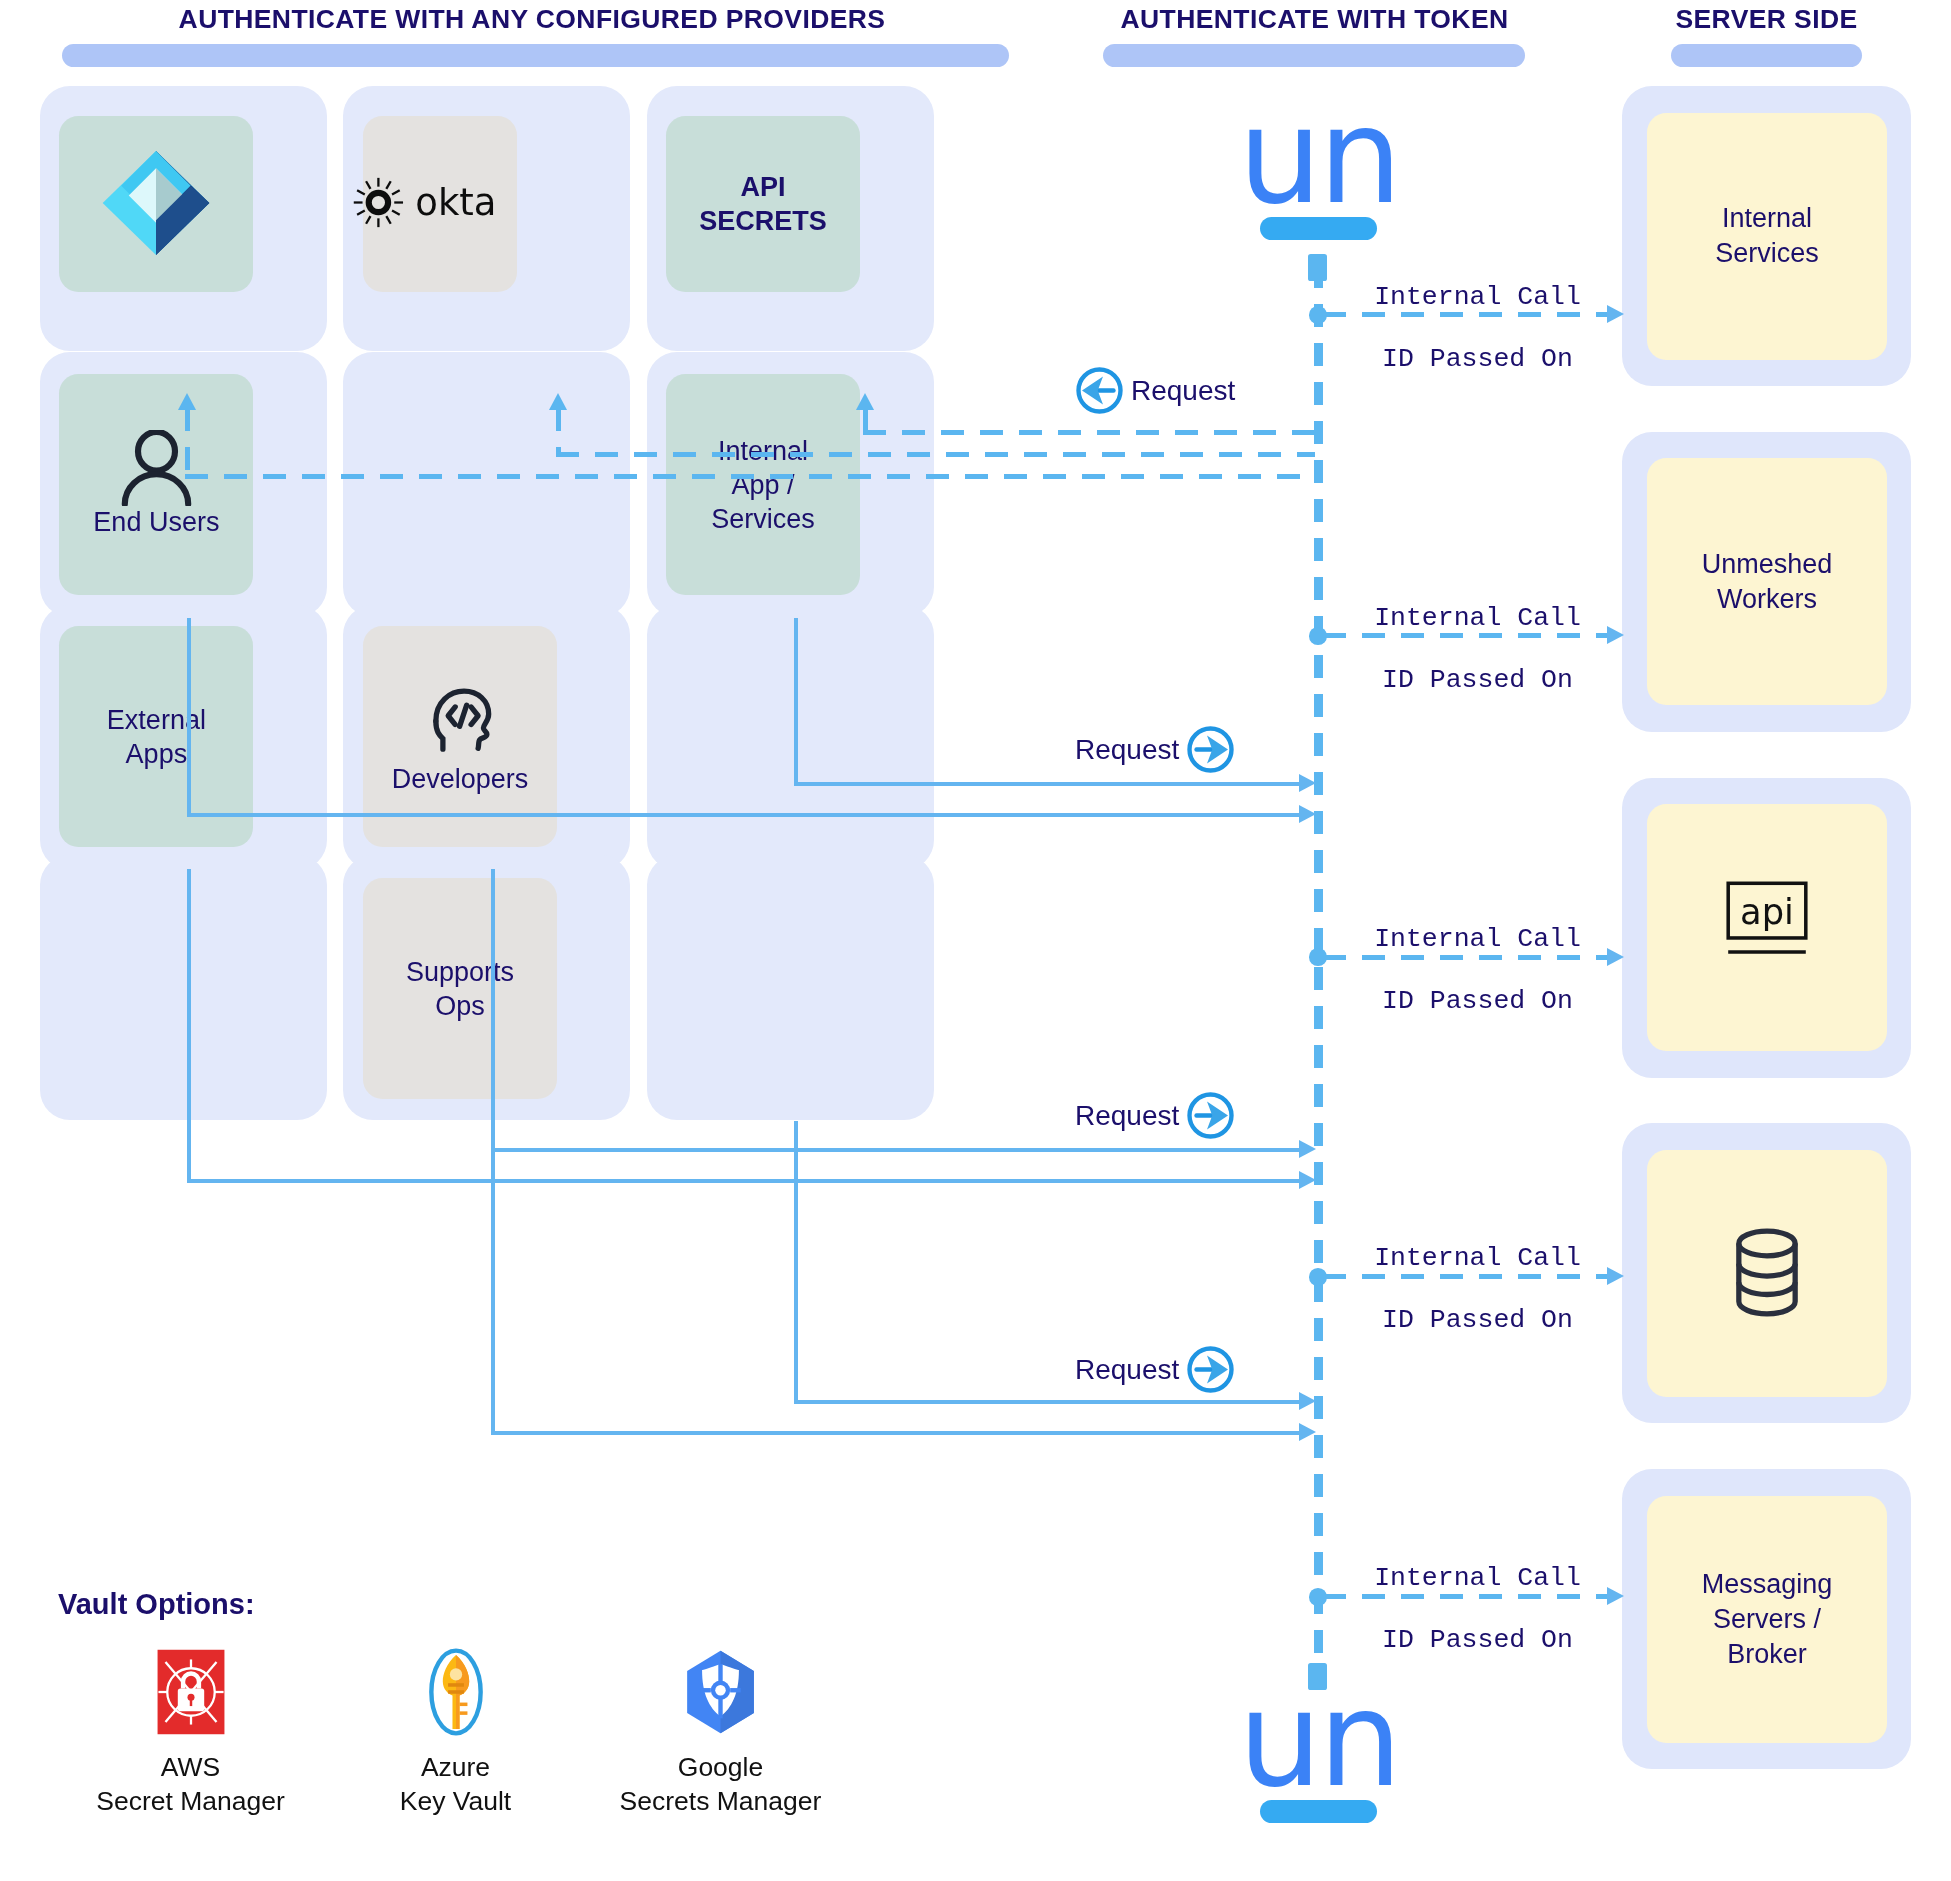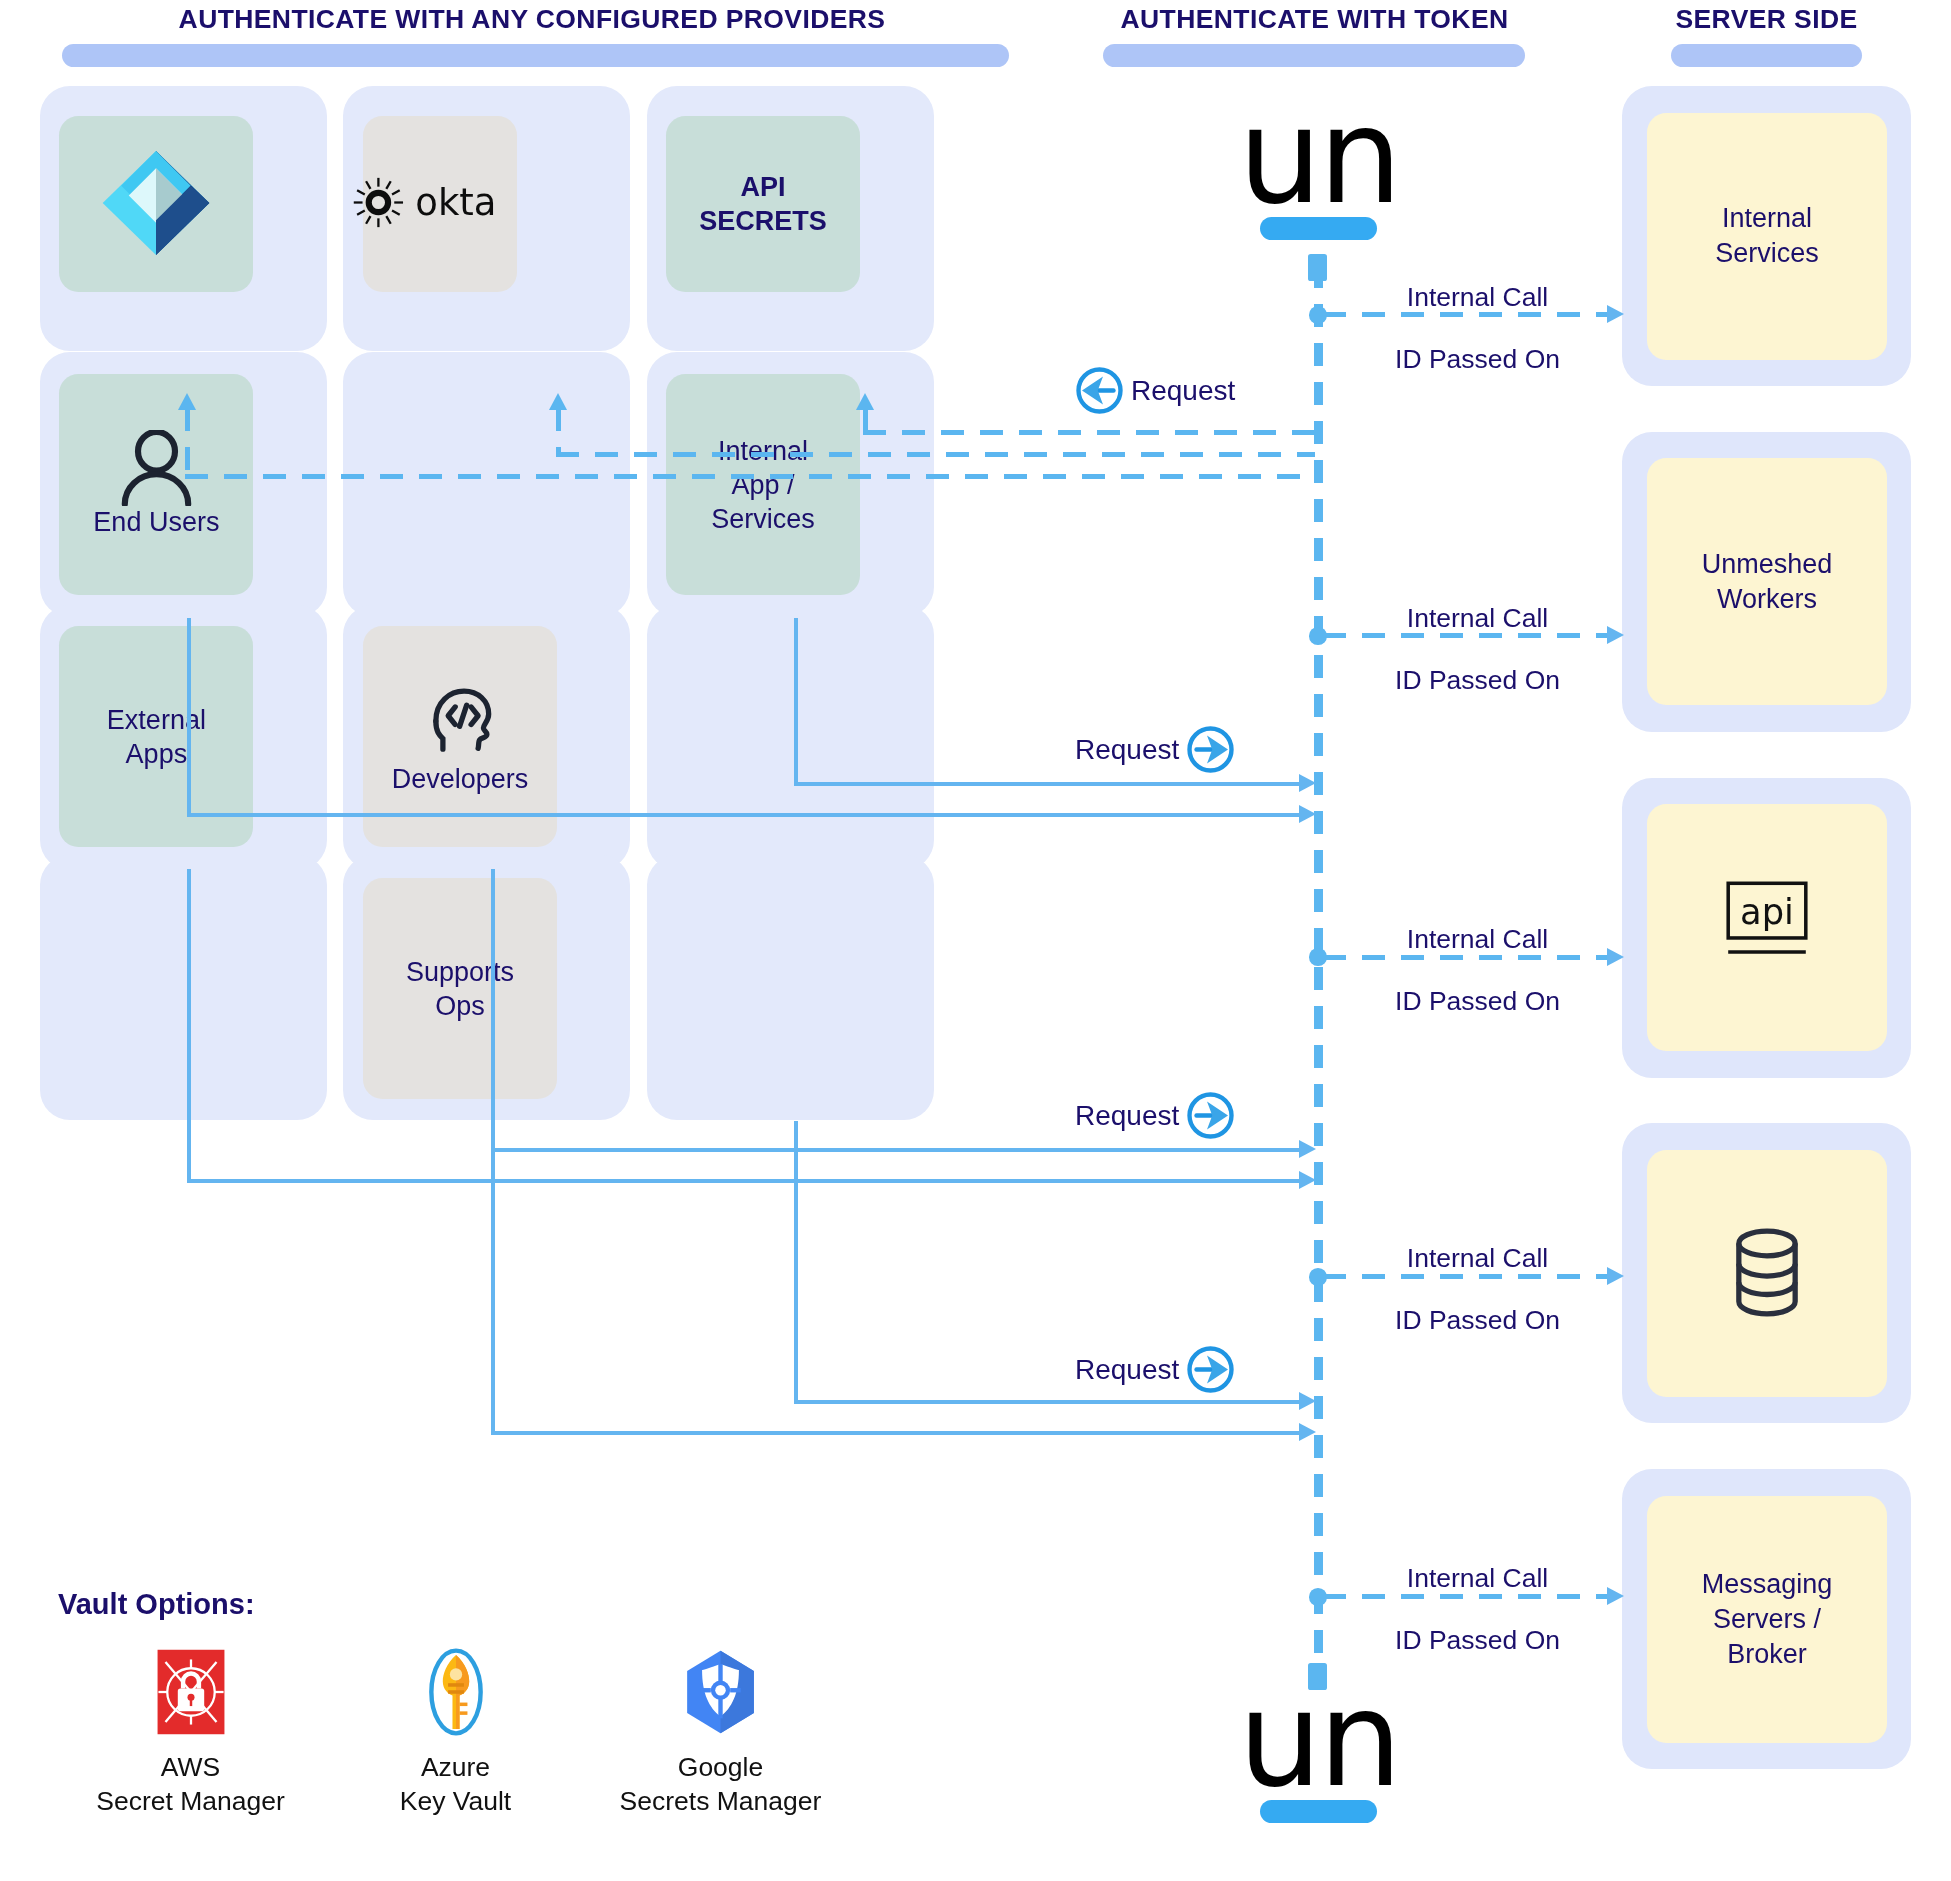--- a/index.html
+++ b/index.html
@@ -30,38 +30,38 @@
              display:flex;align-items:center;justify-content:center;text-align:center;}
   .srv-inner .lbl{color:#1b0f6b;font-size:27px;line-height:35px;}
 
   
   #timeline{position:absolute;left:1314px;top:265px;width:8.8px;height:1425px;
             background:repeating-linear-gradient(to bottom,#5bb6f0 0 23px,transparent 23px 39px);}
   .tl-cap{position:absolute;left:1308px;width:19.4px;height:26.5px;background:#5bb6f0;border-radius:2.6px;}
   .tl-dot{position:absolute;width:17.6px;height:17.6px;border-radius:50%;background:#5bb6f0;}
 
   .unlogo{position:absolute;width:185px;text-align:center;}
-  .unlogo .glyph{font-size:132px;line-height:104px;color:#000000;font-weight:400;
+  .unlogo .glyph{font-size:132px;line-height:104px;color:#3b82f6;font-weight:400;
                  font-family:"DejaVu Sans",sans-serif;letter-spacing:-3.5px;}
   .unlogo .ubar{height:23px;border-radius:11.5px;background:#35aaf2;margin:8.8px 34px 0 34px;}
 
   
   .seg{position:absolute;background:#64b5f0;}
   .seg.h{height:3.5px;}
   .seg.v{width:3.5px;}
   .dseg{position:absolute;}
   .dseg.h{height:5.3px;background:repeating-linear-gradient(to right,#5bb6f0 0 23px,transparent 23px 39px);}
   .dseg.v{width:5.3px;background:repeating-linear-gradient(to bottom,#5bb6f0 0 23px,transparent 23px 39px);}
   .arrow-r{position:absolute;width:0;height:0;border-left:17.6px solid #64b5f0;
            border-top:9.7px solid transparent;border-bottom:9.7px solid transparent;}
   .arrow-u{position:absolute;width:0;height:0;border-bottom:17.6px solid #5bb6f0;
            border-left:9.7px solid transparent;border-right:9.7px solid transparent;}
 
   
-  .call-lbl{position:absolute;text-align:center;color:#1b0f6b;font-size:26.5px;line-height:32px;width:291px;}
+  .call-lbl{position:absolute;text-align:center;color:#1b0f6b;font-size:26.5px;line-height:32px;width:291px;font-family:Liberation Mono, monospace;}
   .call-lbl .l2{display:block;}
 
   
   .badge{position:absolute;display:flex;align-items:center;gap:7px;}
   .badge .txt{color:#1b0f6b;font-size:28px;line-height:30px;}
   .badge svg{display:block;}
 
   
   #vault{position:absolute;left:58px;top:1588px;width:935px;}
   #vault .vtitle{color:#1b0f6b;font-weight:bold;font-size:29px;}

